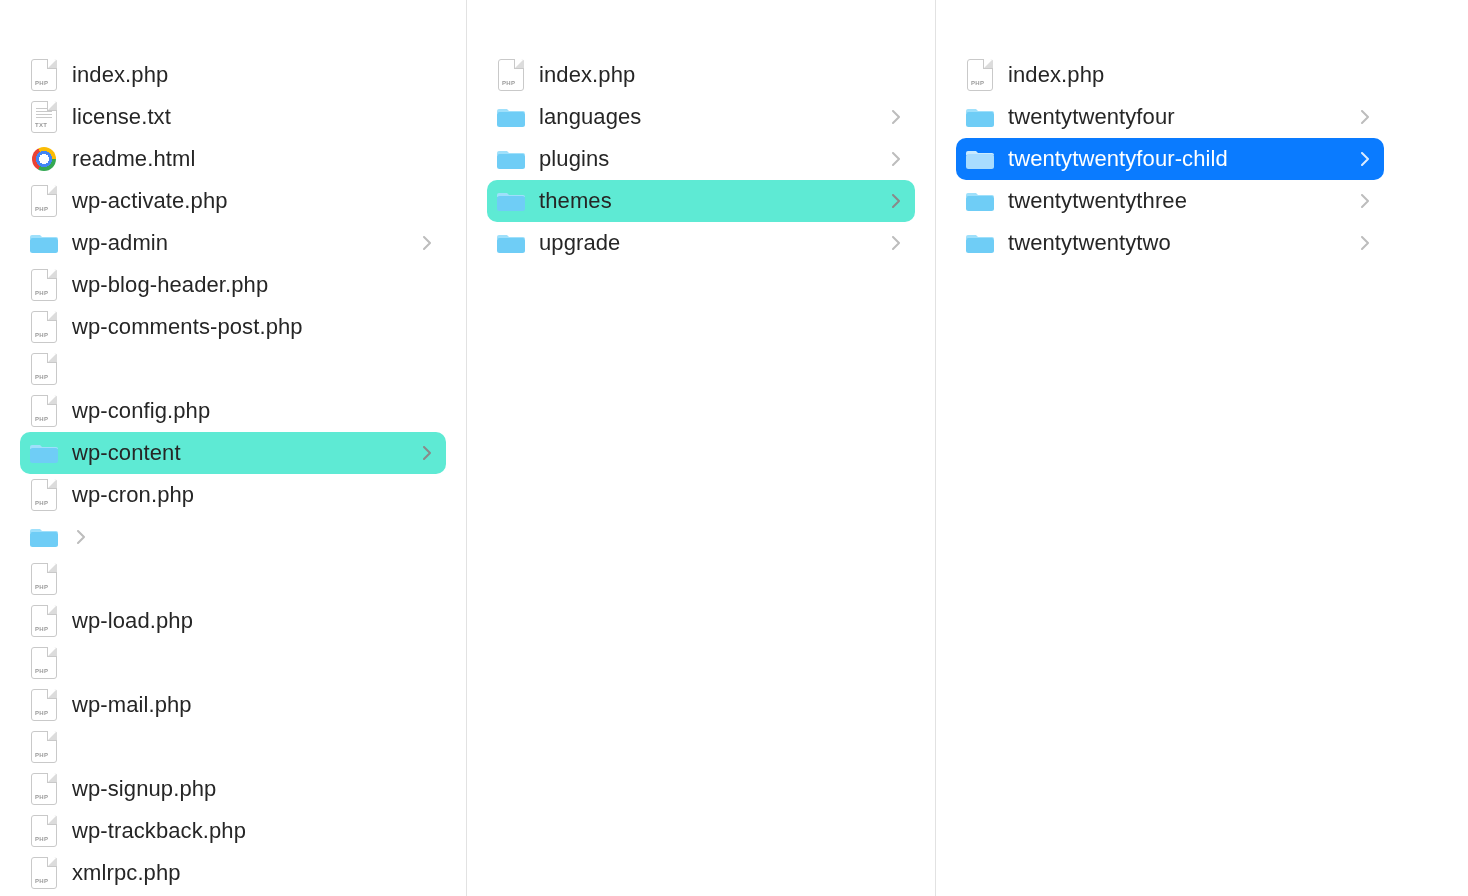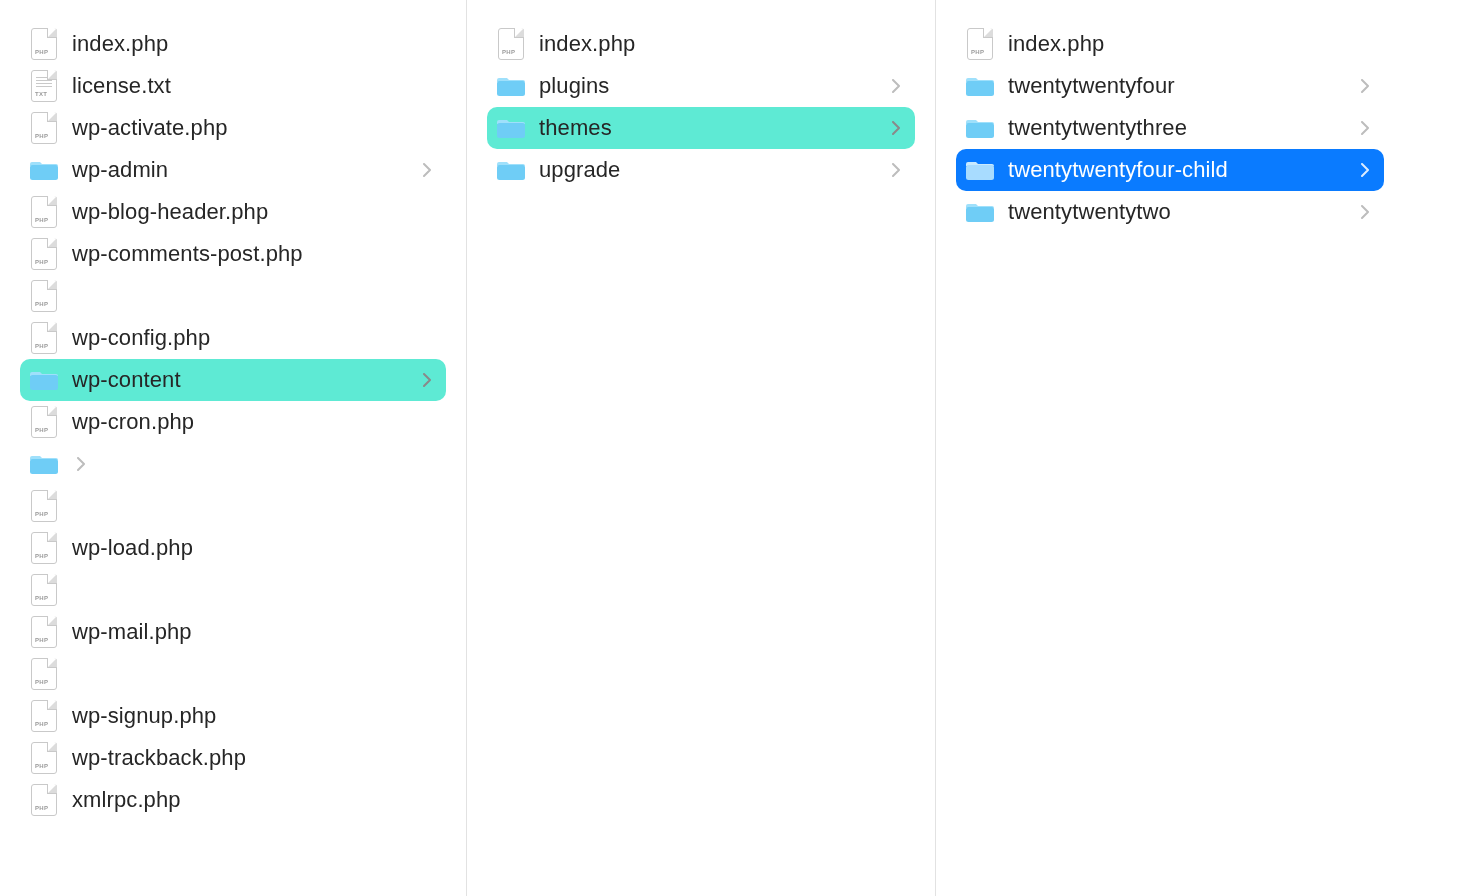--- a/index.html
+++ b/index.html
@@ -14,22 +14,23 @@
     overflow: hidden;
   }
   .finder {
     display: flex;
     flex-direction: row;
     width: 100%;
     height: 100%;
   }
   .column {
     flex: 0 0 auto;
-    padding-top: 23px;
+    padding-top: 8px;
     box-sizing: border-box;
+    margin-top: 46px;
   }
   .column.c1 { width: 466px; }
   .column.c2 { width: 468px; }
   .column.c3 { width: 468px; }
   .divider {
     flex: 0 0 auto;
     width: 1px;
     background: #e2e2e2;
     height: 100%;
   }
@@ -158,20 +159,26 @@
                 <span></span>
                 <span></span>
               </div>
       <div class="badge">TXT</div>
     </div>
           </div>
           <div class="label">license.txt</div>
         </div>
         <div class="row ">
           <div class="icon-slot">
+            <div class="chrome-circle"></div>
+          </div>
+          <div class="label">readme.html</div>
+        </div>
+        <div class="row ">
+          <div class="icon-slot">
             <div class="file-shell">
               <div class="badge">PHP</div>
             </div>
           </div>
           <div class="label">wp-activate.php</div>
         </div>
         <div class="row ">
           <div class="icon-slot folder-icon">
             <svg width="28" height="22" viewBox="0 0 28 22">
     <path d="M2 3 h8 l2 2 h14 a2 2 0 0 1 2 2 v0 H0 v-2 a2 2 0 0 1 2-2 z" fill="#9fe0fb"></path>
@@ -325,20 +332,34 @@
           </div>
           <div class="label">index.php</div>
         </div>
         <div class="row ">
           <div class="icon-slot folder-icon">
             <svg width="28" height="22" viewBox="0 0 28 22">
     <path d="M2 3 h8 l2 2 h14 a2 2 0 0 1 2 2 v0 H0 v-2 a2 2 0 0 1 2-2 z" fill="#9fe0fb"></path>
     <rect x="0" y="6" width="28" height="15" rx="2.5" fill="#6fcdf6"></rect>
   </svg>
           </div>
+          <div class="label">languages</div>
+          <div class="arrow">
+            <svg width="9" height="14" viewBox="0 0 9 14">
+              <path d="M1 1 l6 6 -6 6" fill="none" stroke="currentColor" stroke-width="2" stroke-linecap="round" stroke-linejoin="round"></path>
+            </svg>
+          </div>
+        </div>
+        <div class="row ">
+          <div class="icon-slot folder-icon">
+            <svg width="28" height="22" viewBox="0 0 28 22">
+    <path d="M2 3 h8 l2 2 h14 a2 2 0 0 1 2 2 v0 H0 v-2 a2 2 0 0 1 2-2 z" fill="#9fe0fb"></path>
+    <rect x="0" y="6" width="28" height="15" rx="2.5" fill="#6fcdf6"></rect>
+  </svg>
+          </div>
           <div class="label">plugins</div>
           <div class="arrow">
             <svg width="9" height="14" viewBox="0 0 9 14">
               <path d="M1 1 l6 6 -6 6" fill="none" stroke="currentColor" stroke-width="2" stroke-linecap="round" stroke-linejoin="round"></path>
             </svg>
           </div>
         </div>
         <div class="row selected-grey">
           <div class="icon-slot folder-icon">
             <svg width="28" height="22" viewBox="0 0 28 22">
@@ -387,42 +408,42 @@
     <rect x="0" y="6" width="28" height="15" rx="2.5" fill="#6fcdf6"></rect>
   </svg>
           </div>
           <div class="label">twentytwentyfour</div>
           <div class="arrow">
             <svg width="9" height="14" viewBox="0 0 9 14">
               <path d="M1 1 l6 6 -6 6" fill="none" stroke="currentColor" stroke-width="2" stroke-linecap="round" stroke-linejoin="round"></path>
             </svg>
           </div>
         </div>
-        <div class="row ">
-          <div class="icon-slot folder-icon">
-            <svg width="28" height="22" viewBox="0 0 28 22">
-    <path d="M2 3 h8 l2 2 h14 a2 2 0 0 1 2 2 v0 H0 v-2 a2 2 0 0 1 2-2 z" fill="#9fe0fb"></path>
-    <rect x="0" y="6" width="28" height="15" rx="2.5" fill="#6fcdf6"></rect>
-  </svg>
-          </div>
-          <div class="label">twentytwentythree</div>
-          <div class="arrow">
-            <svg width="9" height="14" viewBox="0 0 9 14">
-              <path d="M1 1 l6 6 -6 6" fill="none" stroke="currentColor" stroke-width="2" stroke-linecap="round" stroke-linejoin="round"></path>
-            </svg>
-          </div>
-        </div>
         <div class="row selected-blue">
           <div class="icon-slot folder-icon">
             <svg width="28" height="22" viewBox="0 0 28 22">
     <path d="M2 3 h8 l2 2 h14 a2 2 0 0 1 2 2 v0 H0 v-2 a2 2 0 0 1 2-2 z" fill="#c9eaff"></path>
     <rect x="0" y="6" width="28" height="15" rx="2.5" fill="#a8dcff"></rect>
   </svg>
           </div>
           <div class="label">twentytwentyfour-child</div>
+          <div class="arrow">
+            <svg width="9" height="14" viewBox="0 0 9 14">
+              <path d="M1 1 l6 6 -6 6" fill="none" stroke="currentColor" stroke-width="2" stroke-linecap="round" stroke-linejoin="round"></path>
+            </svg>
+          </div>
+        </div>
+        <div class="row ">
+          <div class="icon-slot folder-icon">
+            <svg width="28" height="22" viewBox="0 0 28 22">
+    <path d="M2 3 h8 l2 2 h14 a2 2 0 0 1 2 2 v0 H0 v-2 a2 2 0 0 1 2-2 z" fill="#9fe0fb"></path>
+    <rect x="0" y="6" width="28" height="15" rx="2.5" fill="#6fcdf6"></rect>
+  </svg>
+          </div>
+          <div class="label">twentytwentythree</div>
           <div class="arrow">
             <svg width="9" height="14" viewBox="0 0 9 14">
               <path d="M1 1 l6 6 -6 6" fill="none" stroke="currentColor" stroke-width="2" stroke-linecap="round" stroke-linejoin="round"></path>
             </svg>
           </div>
         </div>
         <div class="row ">
           <div class="icon-slot folder-icon">
             <svg width="28" height="22" viewBox="0 0 28 22">
     <path d="M2 3 h8 l2 2 h14 a2 2 0 0 1 2 2 v0 H0 v-2 a2 2 0 0 1 2-2 z" fill="#9fe0fb"></path>

